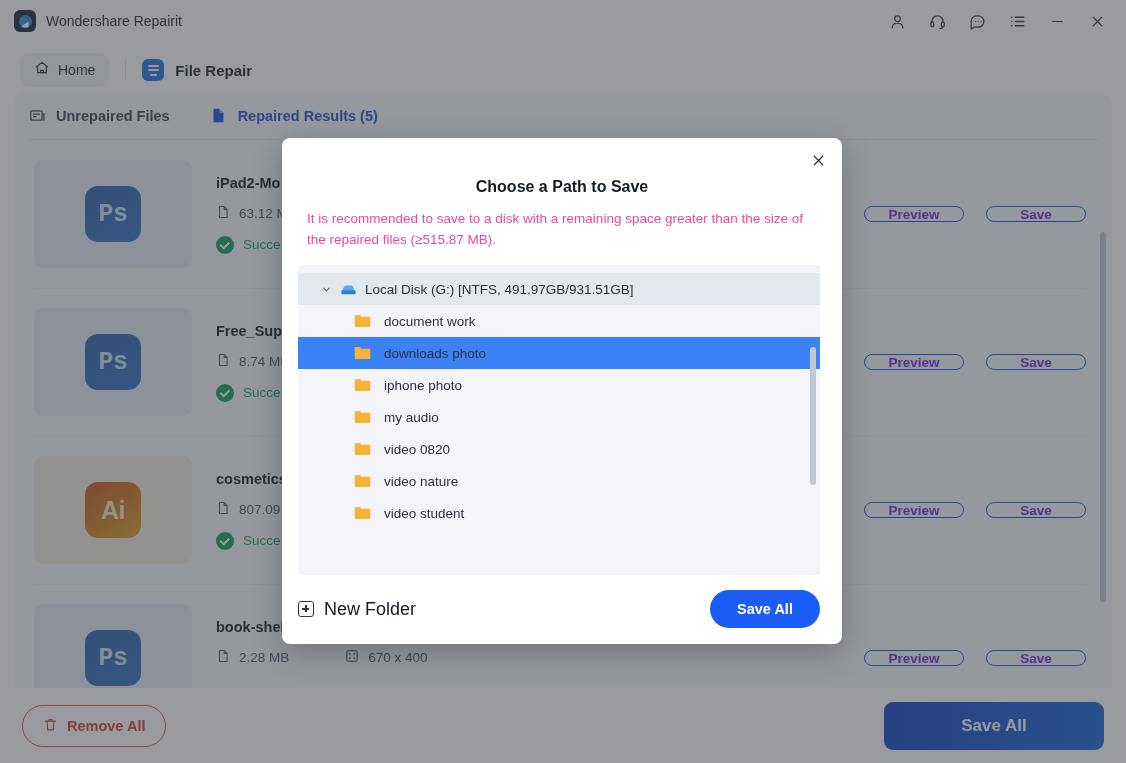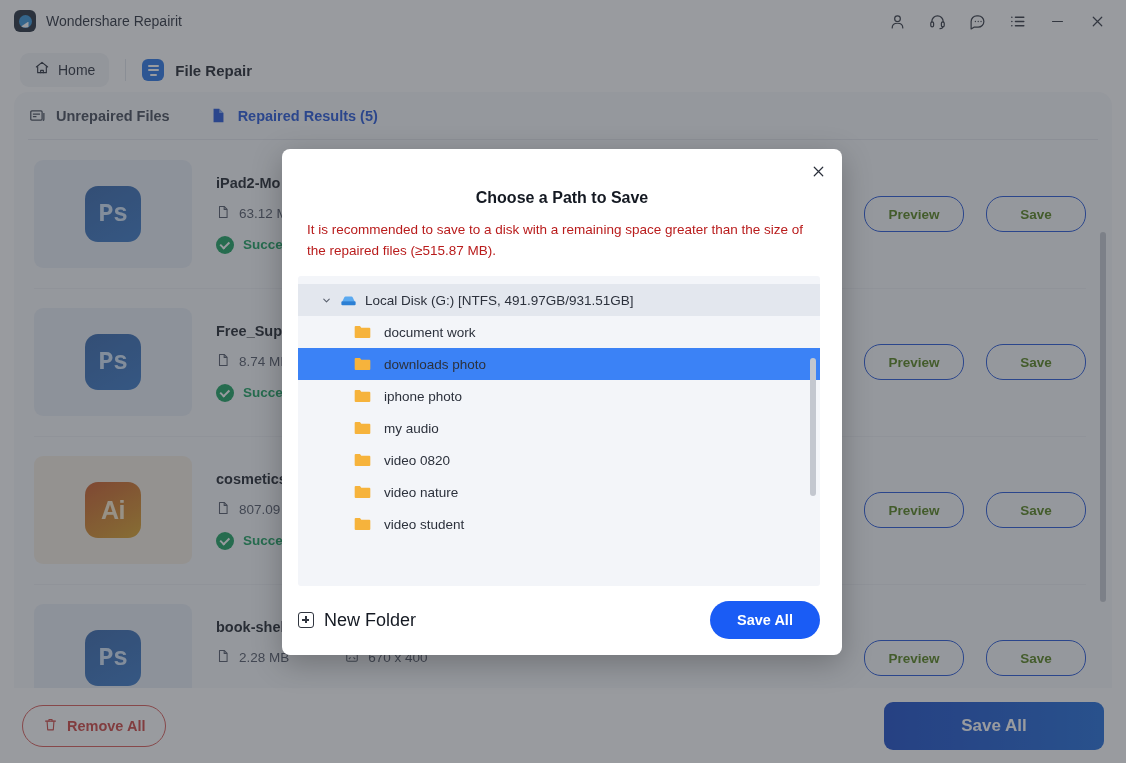--- a/index.html
+++ b/index.html
@@ -265,35 +265,35 @@
   }
   .check::after {
     content: "";
     width: 7px; height: 4px;
     border-left: 2px solid #fff;
     border-bottom: 2px solid #fff;
     transform: rotate(-45deg) translate(0px,-1px);
   }
   .fstatus .txt {
     font-size: 13.5px;
-    font-weight: bold;
+    font-weight: normal;
     color: #0f9d58;
   }
   .rowbtns {
     display: flex;
     align-items: center;
     gap: 22px;
     flex: none;
   }
   .obtn {
-    width: 100px; height: 36px;
+    width: 100px; height: 16px;
     border: 1px solid #1b4fd8;
     border-radius: 17px;
     background: transparent;
-    color: #4d7c0f;
+    color: #6d28d9;
     font-size: 13.5px;
     font-weight: bold;
     font-family: "Liberation Sans", sans-serif;
     cursor: pointer;
   }
 
   
   .main-scroll-track {
     position: absolute;
     top: 140px; right: 6px;
@@ -350,21 +350,21 @@
   .dim {
     position: absolute;
     inset: 0;
     background: rgba(60,63,70,0.52);
     z-index: 50;
   }
 
   
   .modal {
     position: absolute;
-    left: 282px; top: 149px;
+    left: 282px; top: 138px;
     width: 560px; height: 506px;
     background: #ffffff;
     border-radius: 8px;
     z-index: 60;
     box-shadow: 0 8px 30px rgba(0,0,0,0.25);
     display: flex;
     flex-direction: column;
   }
   .modal-close {
     position: absolute;
@@ -380,21 +380,21 @@
     text-align: center;
     font-size: 16px;
     font-weight: bold;
     color: #141922;
     margin-top: 40px;
   }
   .modal-desc {
     margin: 12px 25px 0 25px;
     font-size: 13.5px;
     line-height: 21px;
-    color: #b91c1c;
+    color: #ec4899;
   }
   .tree-wrap {
     position: relative;
     margin: 15px 22px 0 16px;
     height: 323px;
     background: #f3f5f9;
     border-radius: 3px;
     overflow: hidden;
   }
   .tree {

